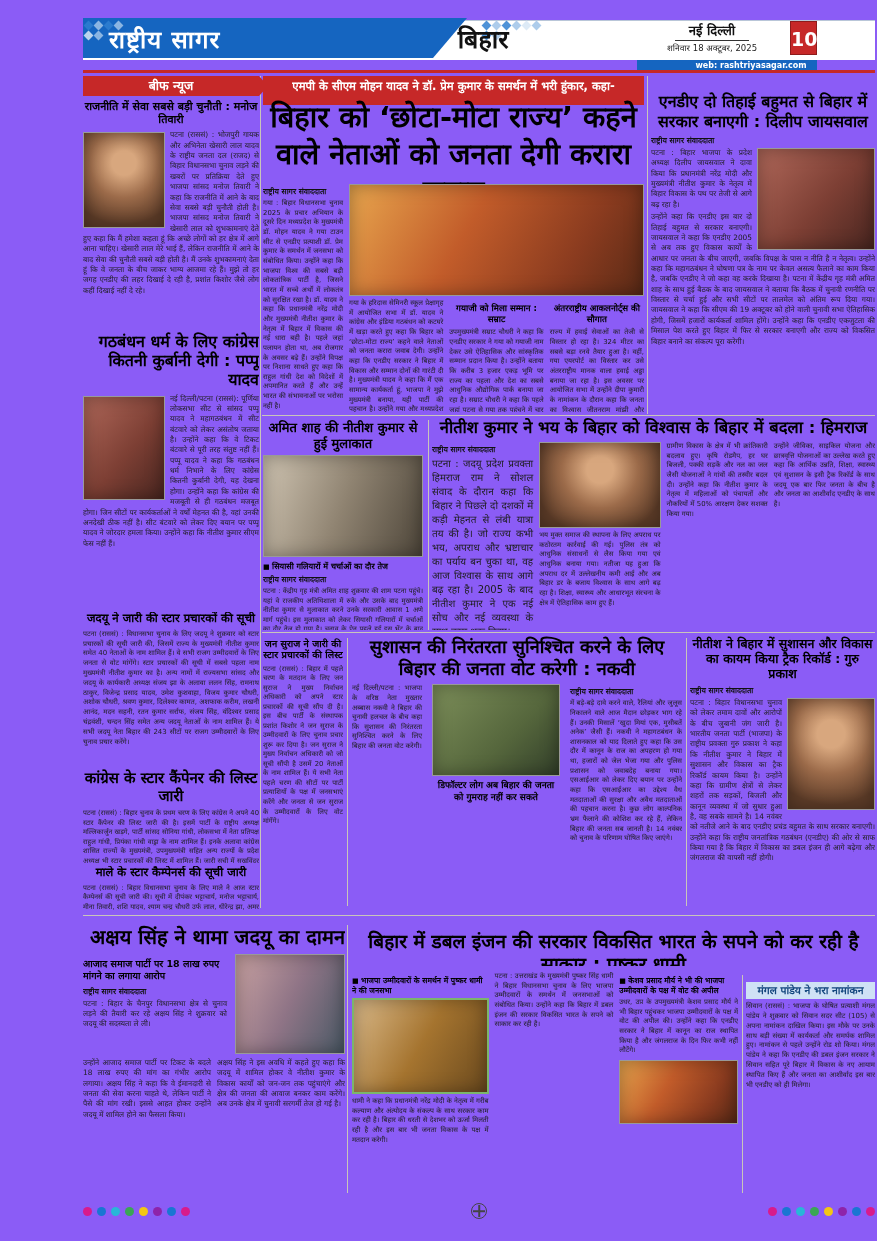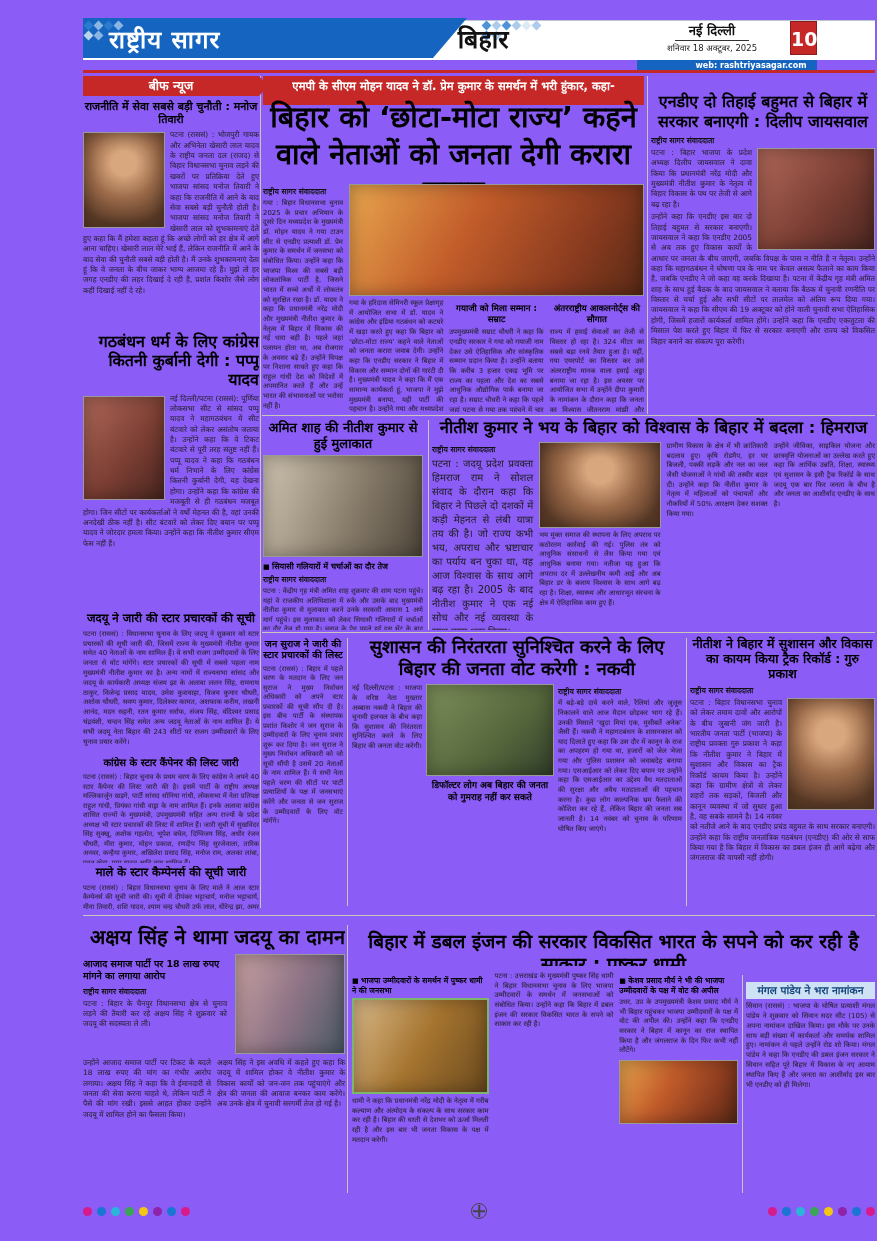--- a/index.html
+++ b/index.html
@@ -125,21 +125,21 @@
     <div class="ph ph-maroon" style="float:left; width:82px; height:104px; margin:2px 5px 2px 0;"></div>
     <div class="body">नई दिल्ली/पटना (राससं): पूर्णिया लोकसभा सीट से सांसद पप्पू यादव ने महागठबंधन में सीट बंटवारे को लेकर असंतोष जताया है। उन्होंने कहा कि वे टिकट बंटवारे से पूरी तरह संतुष्ट नहीं हैं। पप्पू यादव ने कहा कि गठबंधन धर्म निभाने के लिए कांग्रेस कितनी कुर्बानी देगी, यह देखना होगा। उन्होंने कहा कि कांग्रेस की मजबूती से ही गठबंधन मजबूत होगा। जिन सीटों पर कार्यकर्ताओं ने वर्षों मेहनत की है, वहां उनकी अनदेखी ठीक नहीं है। सीट बंटवारे को लेकर दिए बयान पर पप्पू यादव ने जोरदार हमला किया। उन्होंने कहा कि नीतीश कुमार सीएम फेस नहीं हैं।</div>
   </div>
 
   <div class="art" style="left:83px; top:612px; width:176px; height:142px;">
     <div class="h-sm" style="font-size:11.5px;">जदयू ने जारी की स्टार प्रचारकों की सूची</div>
     <div class="body" style="font-size:7px;">पटना (राससं) : विधानसभा चुनाव के लिए जदयू ने शुक्रवार को स्टार प्रचारकों की सूची जारी की, जिसमें राज्य के मुख्यमंत्री नीतीश कुमार समेत 40 नेताओं के नाम शामिल हैं। वे सभी राजग उम्मीदवारों के लिए जनता से वोट मांगेंगे। स्टार प्रचारकों की सूची में सबसे पहला नाम मुख्यमंत्री नीतीश कुमार का है। अन्य नामों में राज्यसभा सांसद और जदयू के कार्यकारी अध्यक्ष संजय झा के अलावा ललन सिंह, रामनाथ ठाकुर, विजेन्द्र प्रसाद यादव, उमेश कुशवाहा, विजय कुमार चौधरी, अशोक चौधरी, श्रवण कुमार, दिलेश्वर कामत, अशफाक करीम, लखनी आनंद, मदन सहनी, रतन कुमार सर्राफ, संजय सिंह, वंदिश्वर प्रसाद चंद्रवंशी, चन्दन सिंह समेत अन्य जदयू नेताओं के नाम शामिल हैं। ये सभी जदयू नेता बिहार की 243 सीटों पर राजग उम्मीदवारों के लिए चुनाव प्रचार करेंगे।</div>
   </div>
 
   <div class="art" style="left:83px; top:757px; width:176px; height:106px;">
-    <div class="h-sm" style="font-size:10px;">कांग्रेस के स्टार कैंपेनर की लिस्ट जारी</div>
+    <div class="h-sm" style="font-size:15px;margin-top:12px;">कांग्रेस के स्टार कैंपेनर की लिस्ट जारी</div>
     <div class="body" style="font-size:6.8px;">पटना (राससं) : बिहार चुनाव के प्रथम चरण के लिए कांग्रेस ने अपने 40 स्टार कैंपेनर की लिस्ट जारी की है। इसमें पार्टी के राष्ट्रीय अध्यक्ष मल्लिकार्जुन खड़गे, पार्टी सांसद सोनिया गांधी, लोकसभा में नेता प्रतिपक्ष राहुल गांधी, प्रियंका गांधी वाड्रा के नाम शामिल हैं। इनके अलावा कांग्रेस शासित राज्यों के मुख्यमंत्री, उपमुख्यमंत्री सहित अन्य राज्यों के प्रदेश अध्यक्ष भी स्टार प्रचारकों की लिस्ट में शामिल हैं। जारी सूची में सुखविंदर सिंह सुक्खू, अशोक गहलोत, भूपेश बघेल, दिग्विजय सिंह, अधीर रंजन चौधरी, मीरा कुमार, मोहन प्रकाश, रणदीप सिंह सुरजेवाला, तारिक अनवर, कन्हैया कुमार, अखिलेश प्रसाद सिंह, मनोज राम, अलका लांबा, पवन खेड़ा, पप्पू यादव आदि नाम शामिल हैं।</div>
   </div>
 
   <div class="art" style="left:83px; top:866px; width:176px; height:44px;">
     <div class="h-sm" style="font-size:11.5px;">माले के स्टार कैम्पेनर्स की सूची जारी</div>
     <div class="body" style="font-size:6.8px;">पटना (राससं) : बिहार विधानसभा चुनाव के लिए माले ने आज स्टार कैम्पेनर्स की सूची जारी की। सूची में दीपंकर भट्टाचार्य, मनोज भट्टाचार्य, मीना तिवारी, शशि यादव, श्याम चन्द्र चौधरी उर्फ लाल, धीरेन्द्र झा, अमर सिंह, राजाराम सिंह, सुदामा प्रसाद, मंजू समेत अन्य नेताओं के नाम शामिल हैं।</div>
   </div>
 
   <div class="kicker">एमपी के सीएम मोहन यादव ने डॉ. प्रेम कुमार के समर्थन में भरी हुंकार, कहा-</div>
   <div class="lead-headline">बिहार को ‘छोटा-मोटा राज्य’ कहने वाले नेताओं को जनता देगी करारा जवाब</div>
@@ -206,21 +206,21 @@
     </div>
   </div>
 
   <div class="art" style="left:263px; top:638px; width:80px; height:268px;">
     <div class="h-sm" style="font-size:9.5px;">जन सुराज ने जारी की स्टार प्रचारकों की लिस्ट</div>
     <div class="body" style="font-size:6.8px;">पटना (राससं) : बिहार में पहले चरण के मतदान के लिए जन सुराज ने मुख्य निर्वाचन अधिकारी को अपने स्टार प्रचारकों की सूची सौंप दी है। इस बीच पार्टी के संस्थापक प्रशांत किशोर ने जन सुराज के उम्मीदवारों के लिए चुनाव प्रचार शुरू कर दिया है। जन सुराज ने मुख्य निर्वाचन अधिकारी को जो सूची सौंपी है उसमें 20 नेताओं के नाम शामिल हैं। ये सभी नेता पहले चरण की सीटों पर पार्टी प्रत्याशियों के पक्ष में जनसभाएं करेंगे और जनता से जन सुराज के उम्मीदवारों के लिए वोट मांगेंगे।</div>
   </div>
 
   <div class="art" style="left:352px; top:636px; width:330px; height:270px;">
     <div class="h-lg" style="font-size:18px;">सुशासन की निरंतरता सुनिश्चित करने के लिए बिहार की जनता वोट करेगी : नकवी</div>
-    <div style="display:flex; gap:4px;">
+    <div style="display:flex; gap:10px;">
       <div style="width:70px; flex:none;">
         <div class="body" style="font-size:6.9px;">नई दिल्ली/पटना : भाजपा के वरिष्ठ नेता मुख्तार अब्बास नकवी ने बिहार की चुनावी हलचल के बीच कहा कि सुशासन की निरंतरता सुनिश्चित करने के लिए बिहार की जनता वोट करेगी।</div>
       </div>
       <div style="width:128px; flex:none;">
         <div class="ph ph-green" style="width:100%; height:92px; margin-bottom:3px;"></div>
         <div class="subhead" style="font-size:9px;">डिफॉल्टर लोग अब बिहार की जनता को गुमराह नहीं कर सकते</div>
       </div>
       <div style="flex:1;">
         <div class="byline">राष्ट्रीय सागर संवाददाता</div>
         <div class="body" style="font-size:6.9px;">में बड़े-बड़े दावे करने वाले, रैलियां और जुलूस निकालने वाले आज मैदान छोड़कर भाग रहे हैं। उनकी मिसालें ‘खुदा मियां एक, मुसीबतें अनेक’ जैसी हैं। नकवी ने महागठबंधन के शासनकाल को याद दिलाते हुए कहा कि उस दौर में कानून के राज का अपहरण हो गया था, हजारों को जेल भेजा गया और पुलिस प्रशासन को जवाबदेह बनाया गया। एसआईआर को लेकर दिए बयान पर उन्होंने कहा कि एसआईआर का उद्देश्य वैध मतदाताओं की सुरक्षा और अवैध मतदाताओं की पहचान करना है। कुछ लोग काल्पनिक भ्रम फैलाने की कोशिश कर रहे हैं, लेकिन बिहार की जनता सब जानती है। 14 नवंबर को चुनाव के परिणाम घोषित किए जाएंगे।</div>

